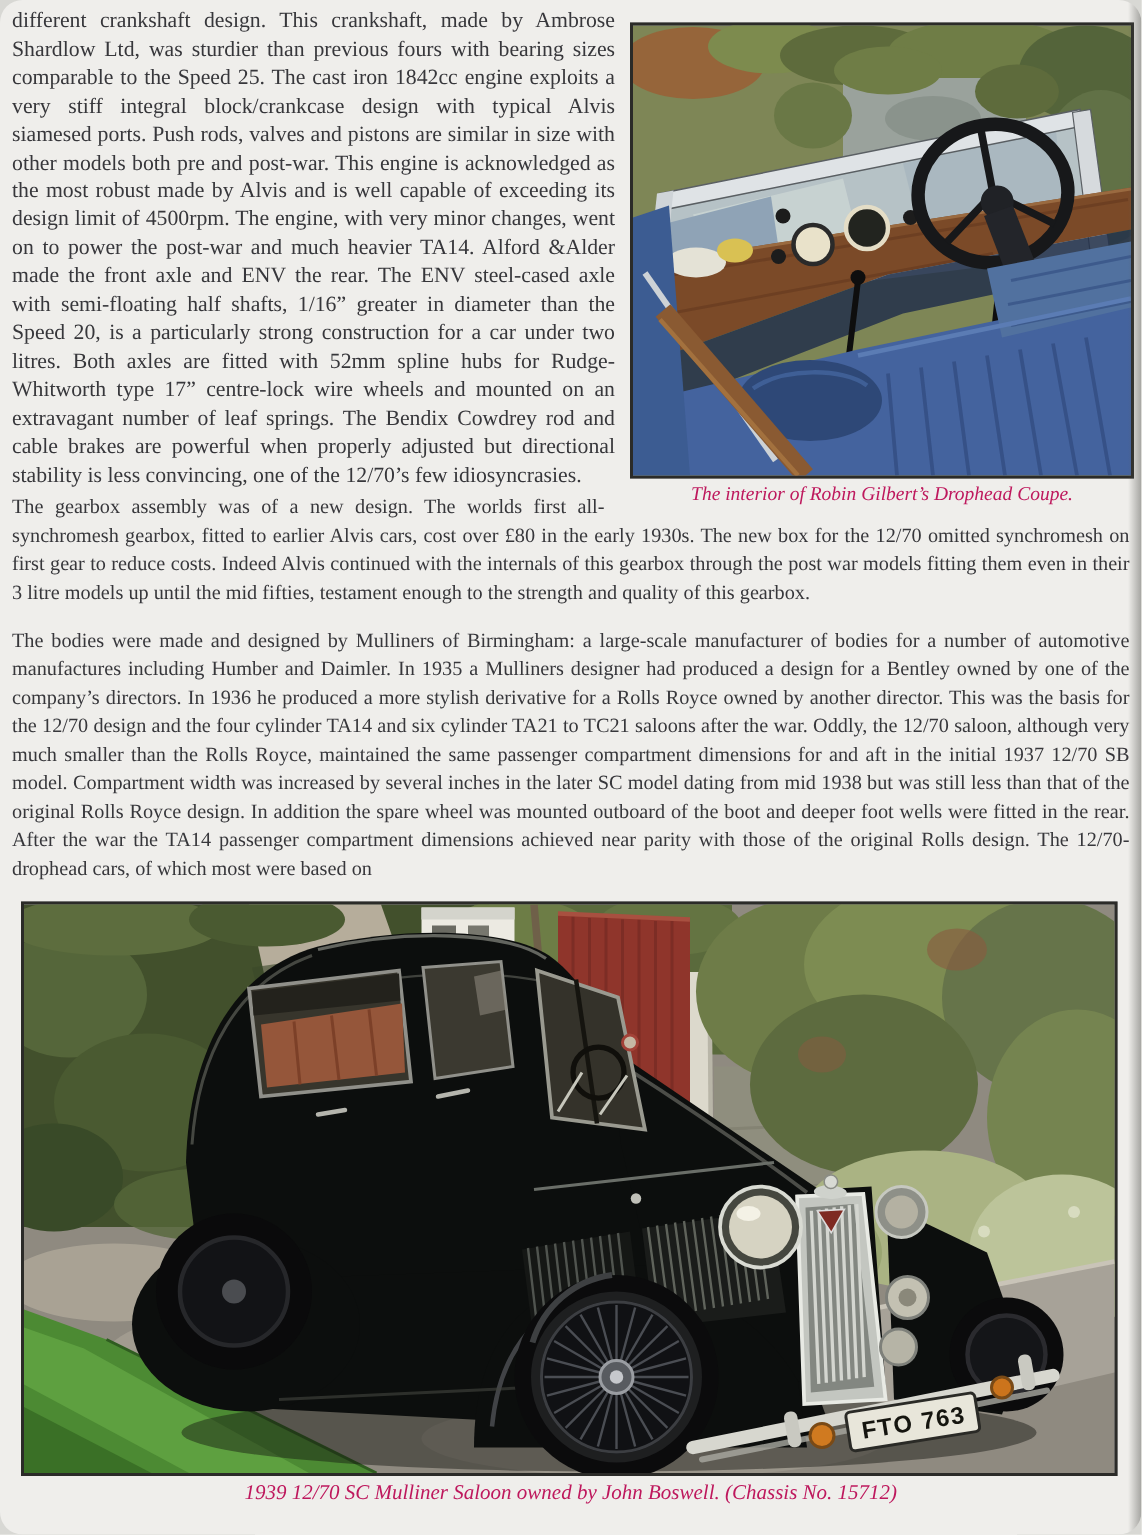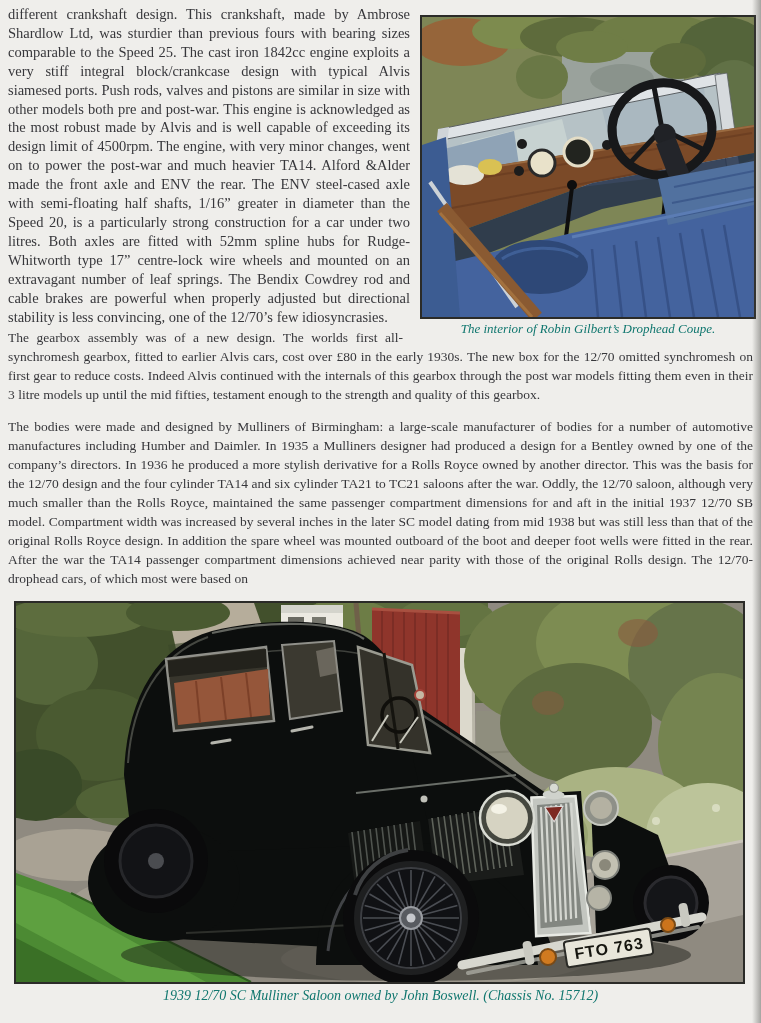--- a/index.html
+++ b/index.html
@@ -4,30 +4,31 @@
 <style>
   html,body{margin:0;padding:0;}
   body{background:#d8d8d4;}
   .page{
     position:relative;
     width:761px;height:1023px;
     background:#efeeeb;
     overflow:hidden;
     font-family:"Liberation Serif","DejaVu Serif",serif;
     color:#37373b;
+    border-radius:15px;
   }
   .para{position:absolute;margin:0;text-align:justify;}
   .p1{left:8px;top:5px;width:402px;font-size:14.5px;line-height:18.9px;}
   .p2{left:8px;top:328px;width:745px;font-size:13.5px;line-height:19px;}
   .p2 .spacer{float:right;width:350px;height:19px;}
   .p3{left:8px;top:417px;width:745px;font-size:13.5px;line-height:19px;}
   .photo{position:absolute;margin:0;border:2px solid #2b2b28;background:#888;}
   .photo-top{left:420px;top:15px;width:332px;height:300px;}
   .photo-bottom{left:14px;top:601px;width:727px;height:379px;}
-  .caption{position:absolute;font-style:italic;text-align:center;color:#0f766e;}
+  .caption{position:absolute;font-style:italic;text-align:center;color:#be185d;}
   .cap1{left:420px;top:321px;width:336px;font-size:13px;}
   .cap2{left:0px;top:988px;width:761px;font-size:14px;}
   .scan-edge{position:absolute;right:0;top:0;width:9px;height:100%;
     background:linear-gradient(to right, rgba(90,90,86,0), rgba(90,90,86,0.5));}
   svg{display:block;}
 </style>
 </head>
 <body>
 
 <div class="page">

